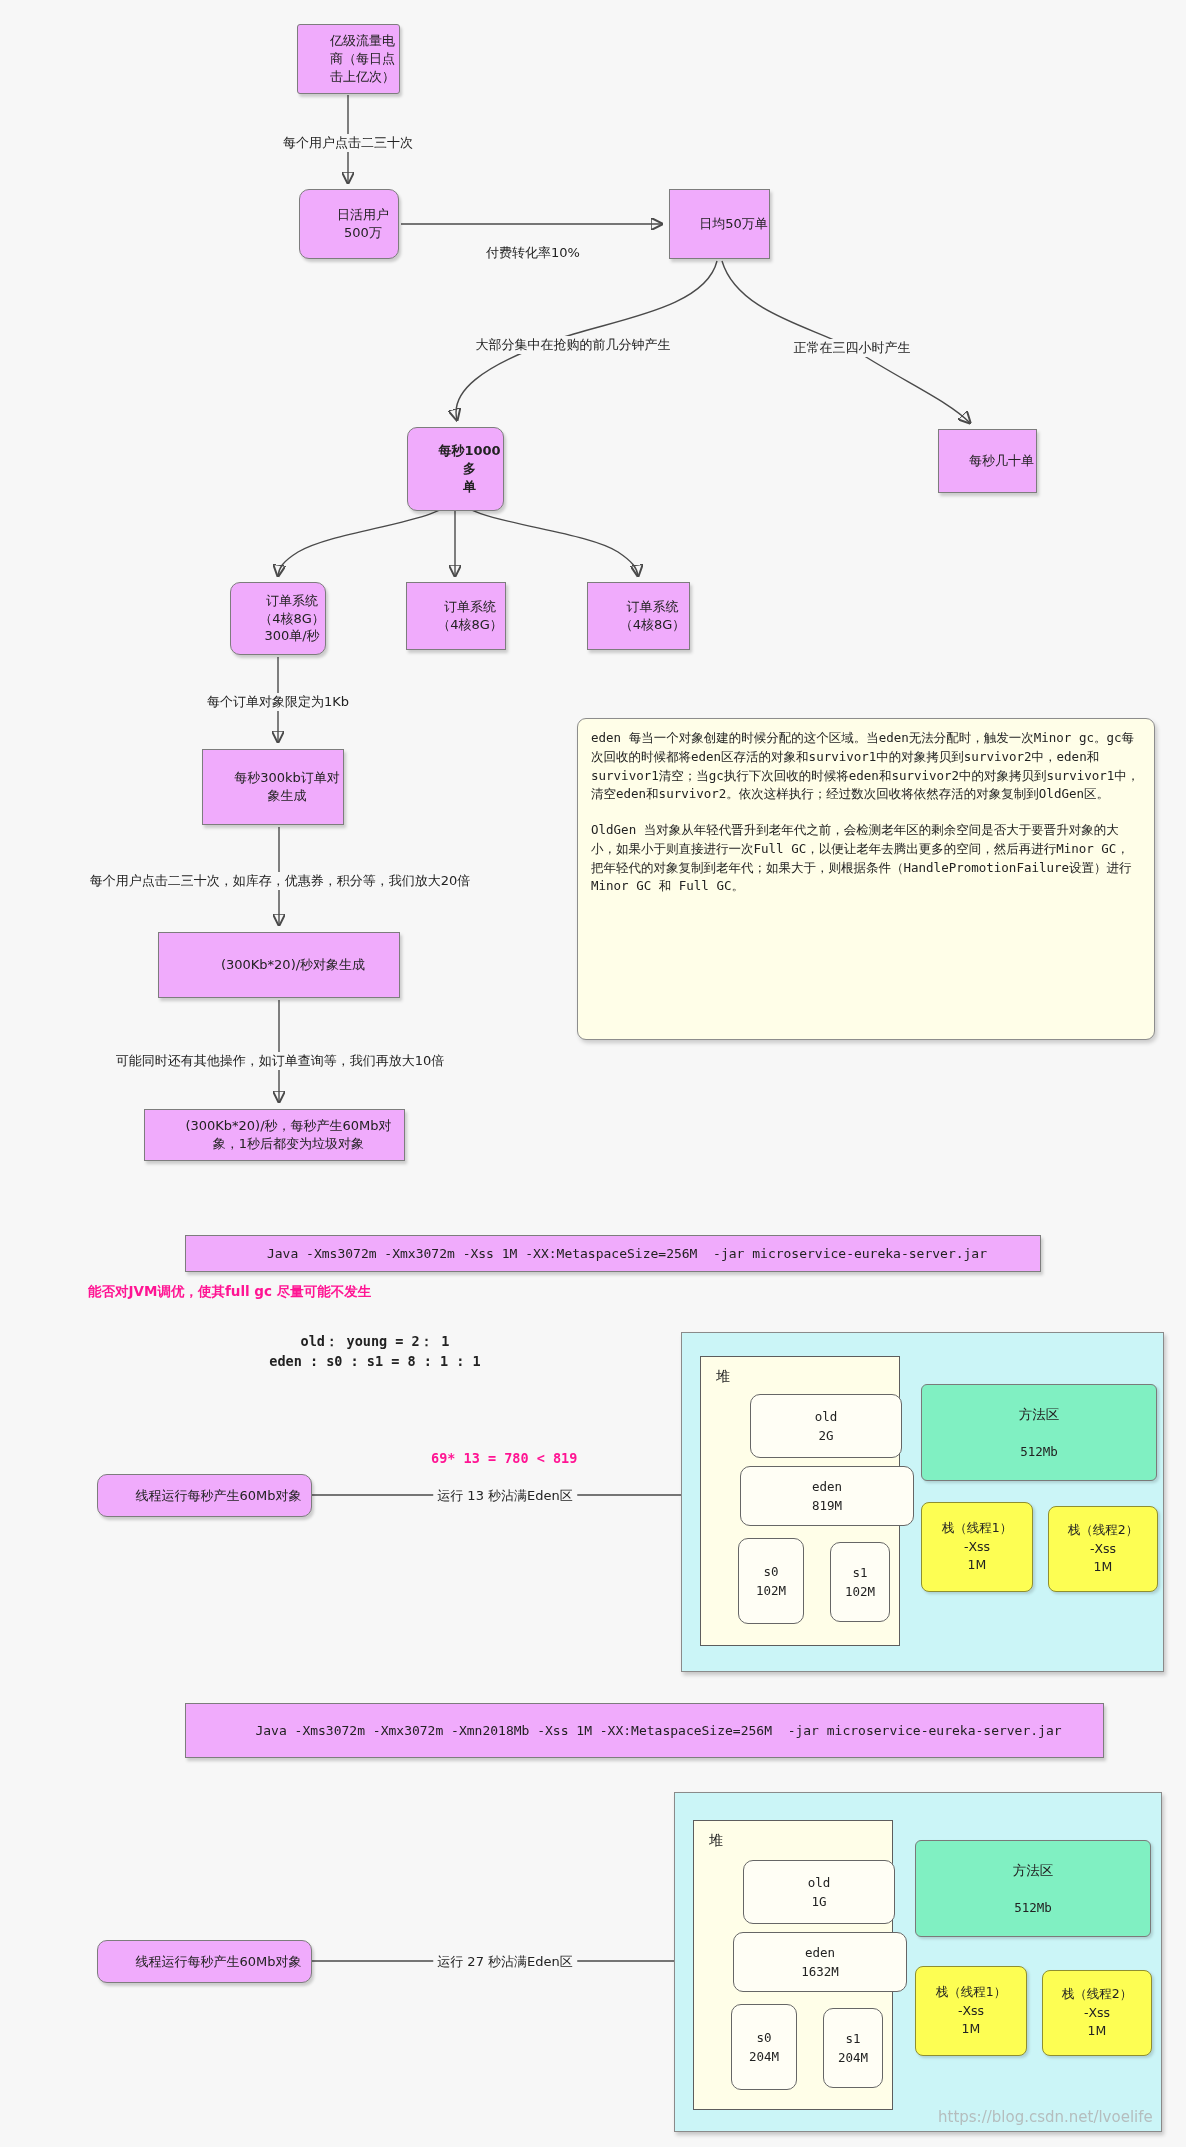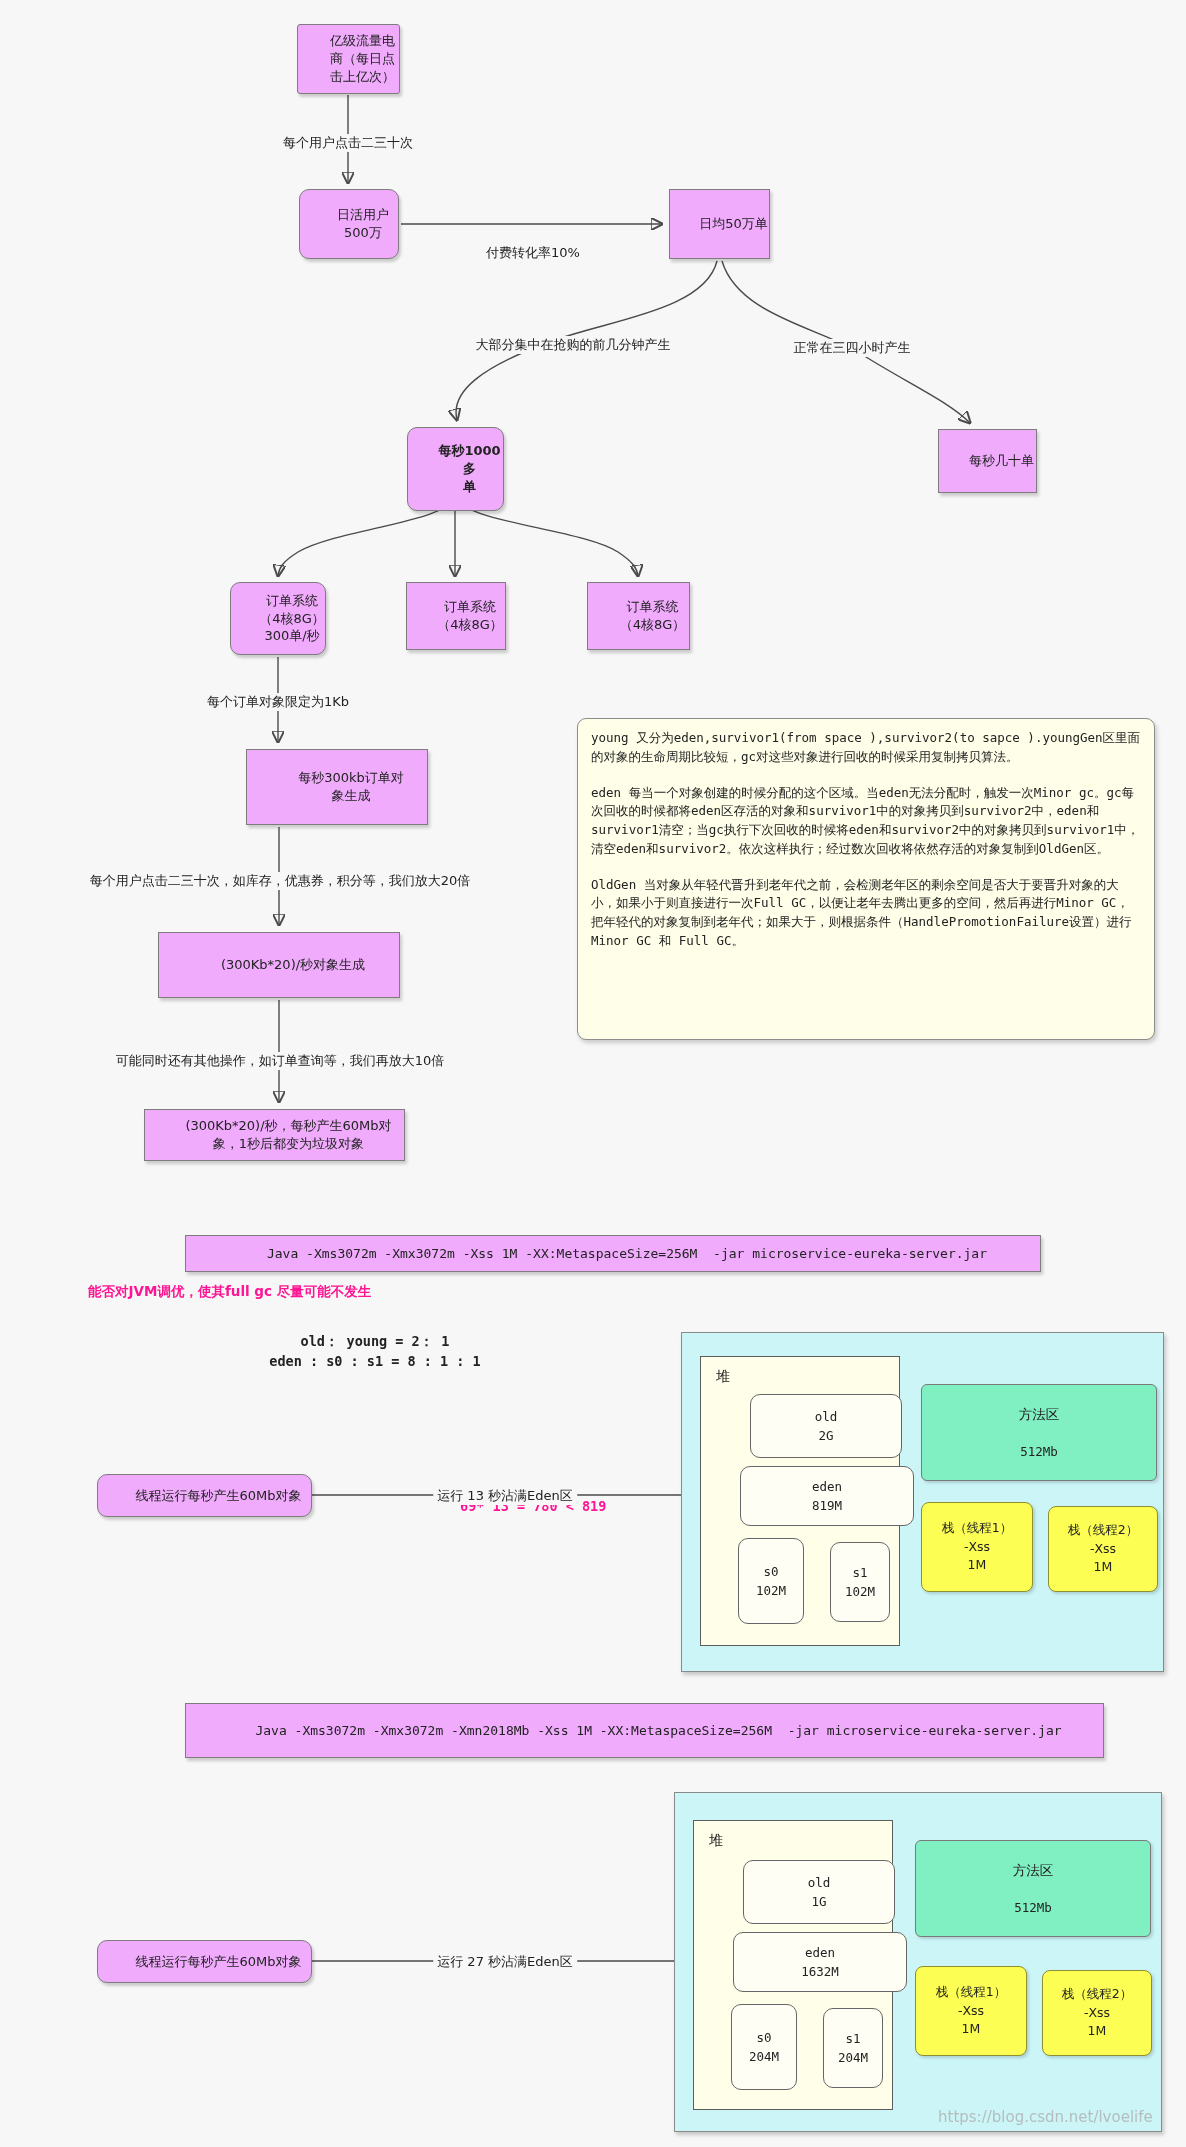--- a/index.html
+++ b/index.html
@@ -82,41 +82,40 @@
 
   <div class="node r10" style="left:230px;top:582px;width:96px;height:73px;">订单系统
 （4核8G）
 300单/秒</div>
   <div class="node" style="left:406px;top:582px;width:100px;height:68px;">订单系统
 （4核8G）</div>
   <div class="node" style="left:587px;top:582px;width:103px;height:68px;">订单系统
 （4核8G）</div>
 
   <div class="lbl" style="left:278px;top:693px;">每个订单对象限定为1Kb</div>
-  <div class="node" style="left:202px;top:749px;width:182px;height:76px;margin-left:44px;">每秒300kb订单对
+  <div class="node" style="left:202px;top:749px;width:142px;height:76px;">每秒300kb订单对
 象生成</div>
   <div class="lbl" style="left:280px;top:872px;">每个用户点击二三十次，如库存，优惠券，积分等，我们放大20倍</div>
   <div class="node" style="left:158px;top:932px;width:242px;height:66px;">(300Kb*20)/秒对象生成</div>
   <div class="lbl" style="left:280px;top:1052px;">可能同时还有其他操作，如订单查询等，我们再放大10倍</div>
   <div class="node" style="left:144px;top:1109px;width:261px;height:52px;">(300Kb*20)/秒，每秒产生60Mb对
 象，1秒后都变为垃圾对象</div>
 
   <div class="notebox">
-    <p>young 又分为eden,survivor1(from space ),survivor2(to sapce ).youngGen区里面的对象的生命周期比较短，gc对这些对象进行回收的时候采用复制拷贝算法。</p>
     <p>eden 每当一个对象创建的时候分配的这个区域。当eden无法分配时，触发一次Minor gc。gc每次回收的时候都将eden区存活的对象和survivor1中的对象拷贝到survivor2中，eden和survivor1清空；当gc执行下次回收的时候将eden和survivor2中的对象拷贝到survivor1中，清空eden和survivor2。依次这样执行；经过数次回收将依然存活的对象复制到OldGen区。</p>
     <p style="margin-bottom:0;">OldGen 当对象从年轻代晋升到老年代之前，会检测老年区的剩余空间是否大于要晋升对象的大小，如果小于则直接进行一次Full GC，以便让老年去腾出更多的空间，然后再进行Minor GC，把年轻代的对象复制到老年代；如果大于，则根据条件（HandlePromotionFailure设置）进行Minor GC 和 Full GC。</p>
   </div>
 
   <div class="node" style="left:185px;top:1235px;width:856px;height:37px;">
     <span class="cmd">Java -Xms3072m -Xmx3072m -Xss 1M -XX:MetaspaceSize=256M  -jar microservice-eureka-server.jar</span>
   </div>
   <div class="pink" style="left:88px;top:1283px;">能否对JVM调优，使其full gc 尽量可能不发生</div>
   <div class="ratio" style="top:1333px;">old： young = 2： 1</div>
   <div class="ratio" style="top:1353px;">eden : s0 : s1 = 8 : 1 : 1</div>
-  <div class="pink mono" style="left:460px;top:1450px;margin-top:48px;">69* 13 = 780 &lt; 819</div>
+  <div class="pink mono" style="left:431px;top:1450px;">69* 13 = 780 &lt; 819</div>
 
   <div class="node r10" style="left:97px;top:1474px;width:215px;height:43px;">线程运行每秒产生60Mb对象</div>
   <div class="lbl" style="left:505px;top:1487px;">运行 13 秒沾满Eden区</div>
 
   <div class="cyan" style="left:681px;top:1332px;width:481px;height:338px;"></div>
   <div class="heap" style="left:700px;top:1356px;width:200px;height:290px;"></div>
   <div class="heaplabel" style="left:716px;top:1368px;">堆</div>
   <div class="inner" style="left:726px;top:1394px;width:150px;height:62px;">old
 2G</div>
   <div class="inner" style="left:716px;top:1466px;width:172px;height:58px;">eden

